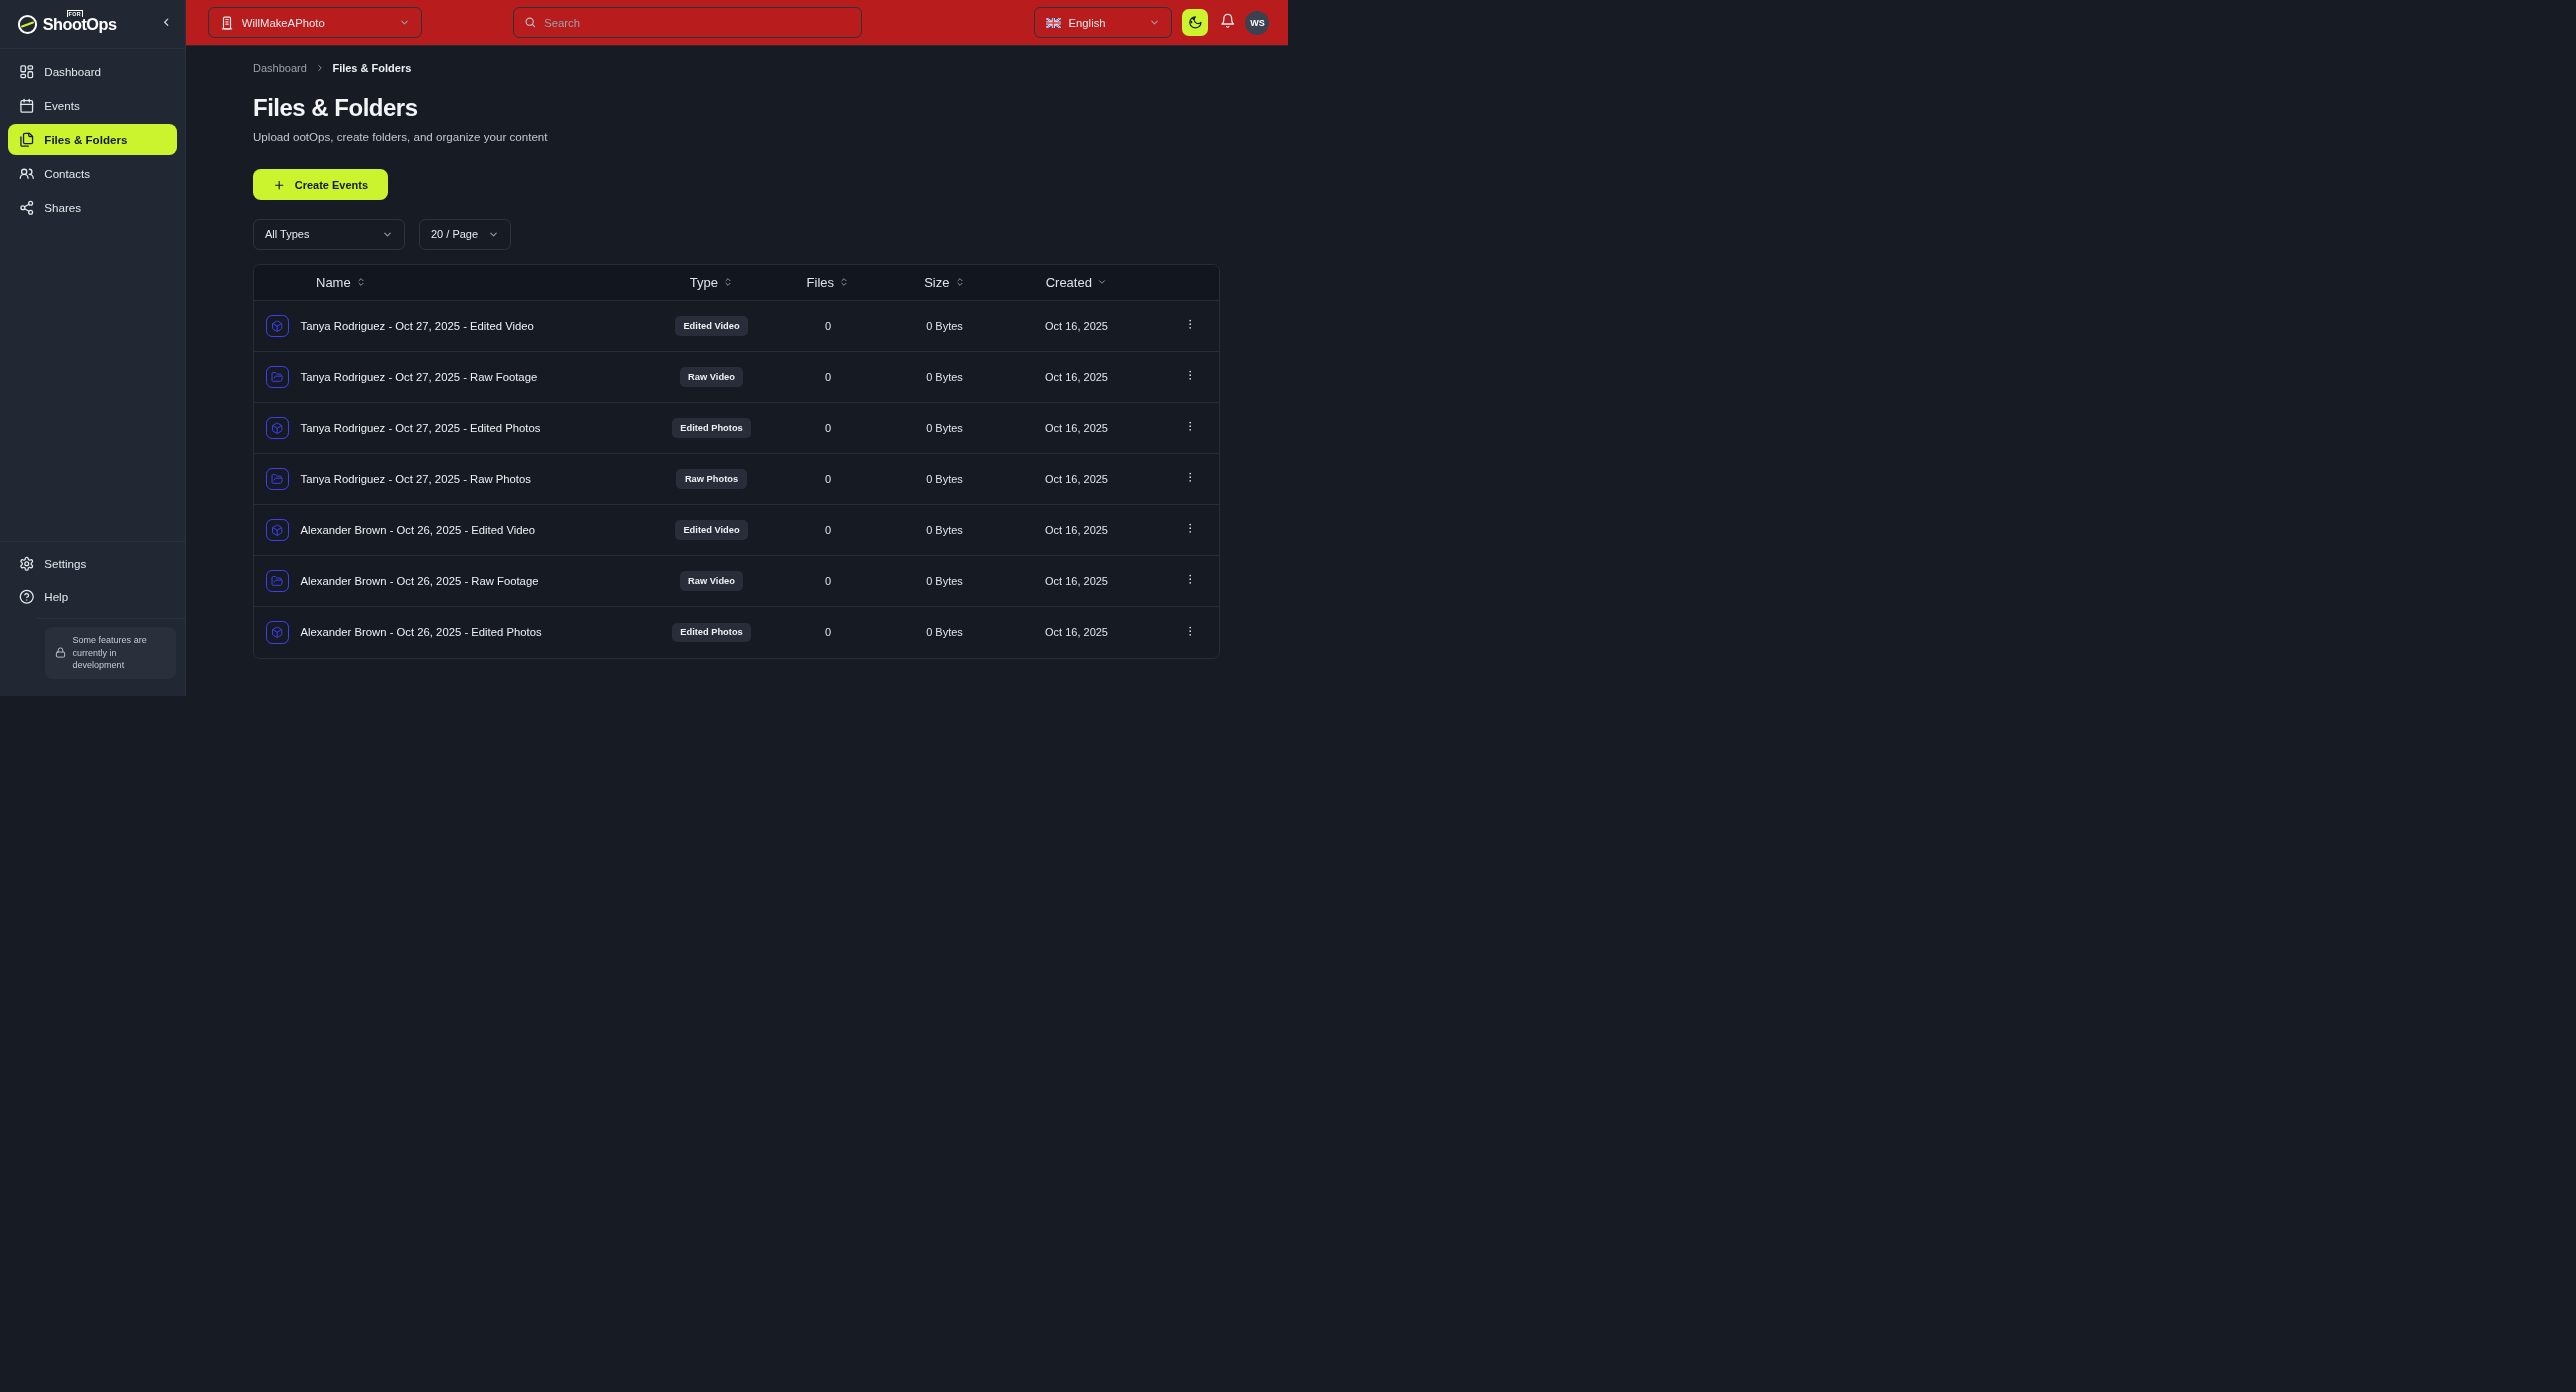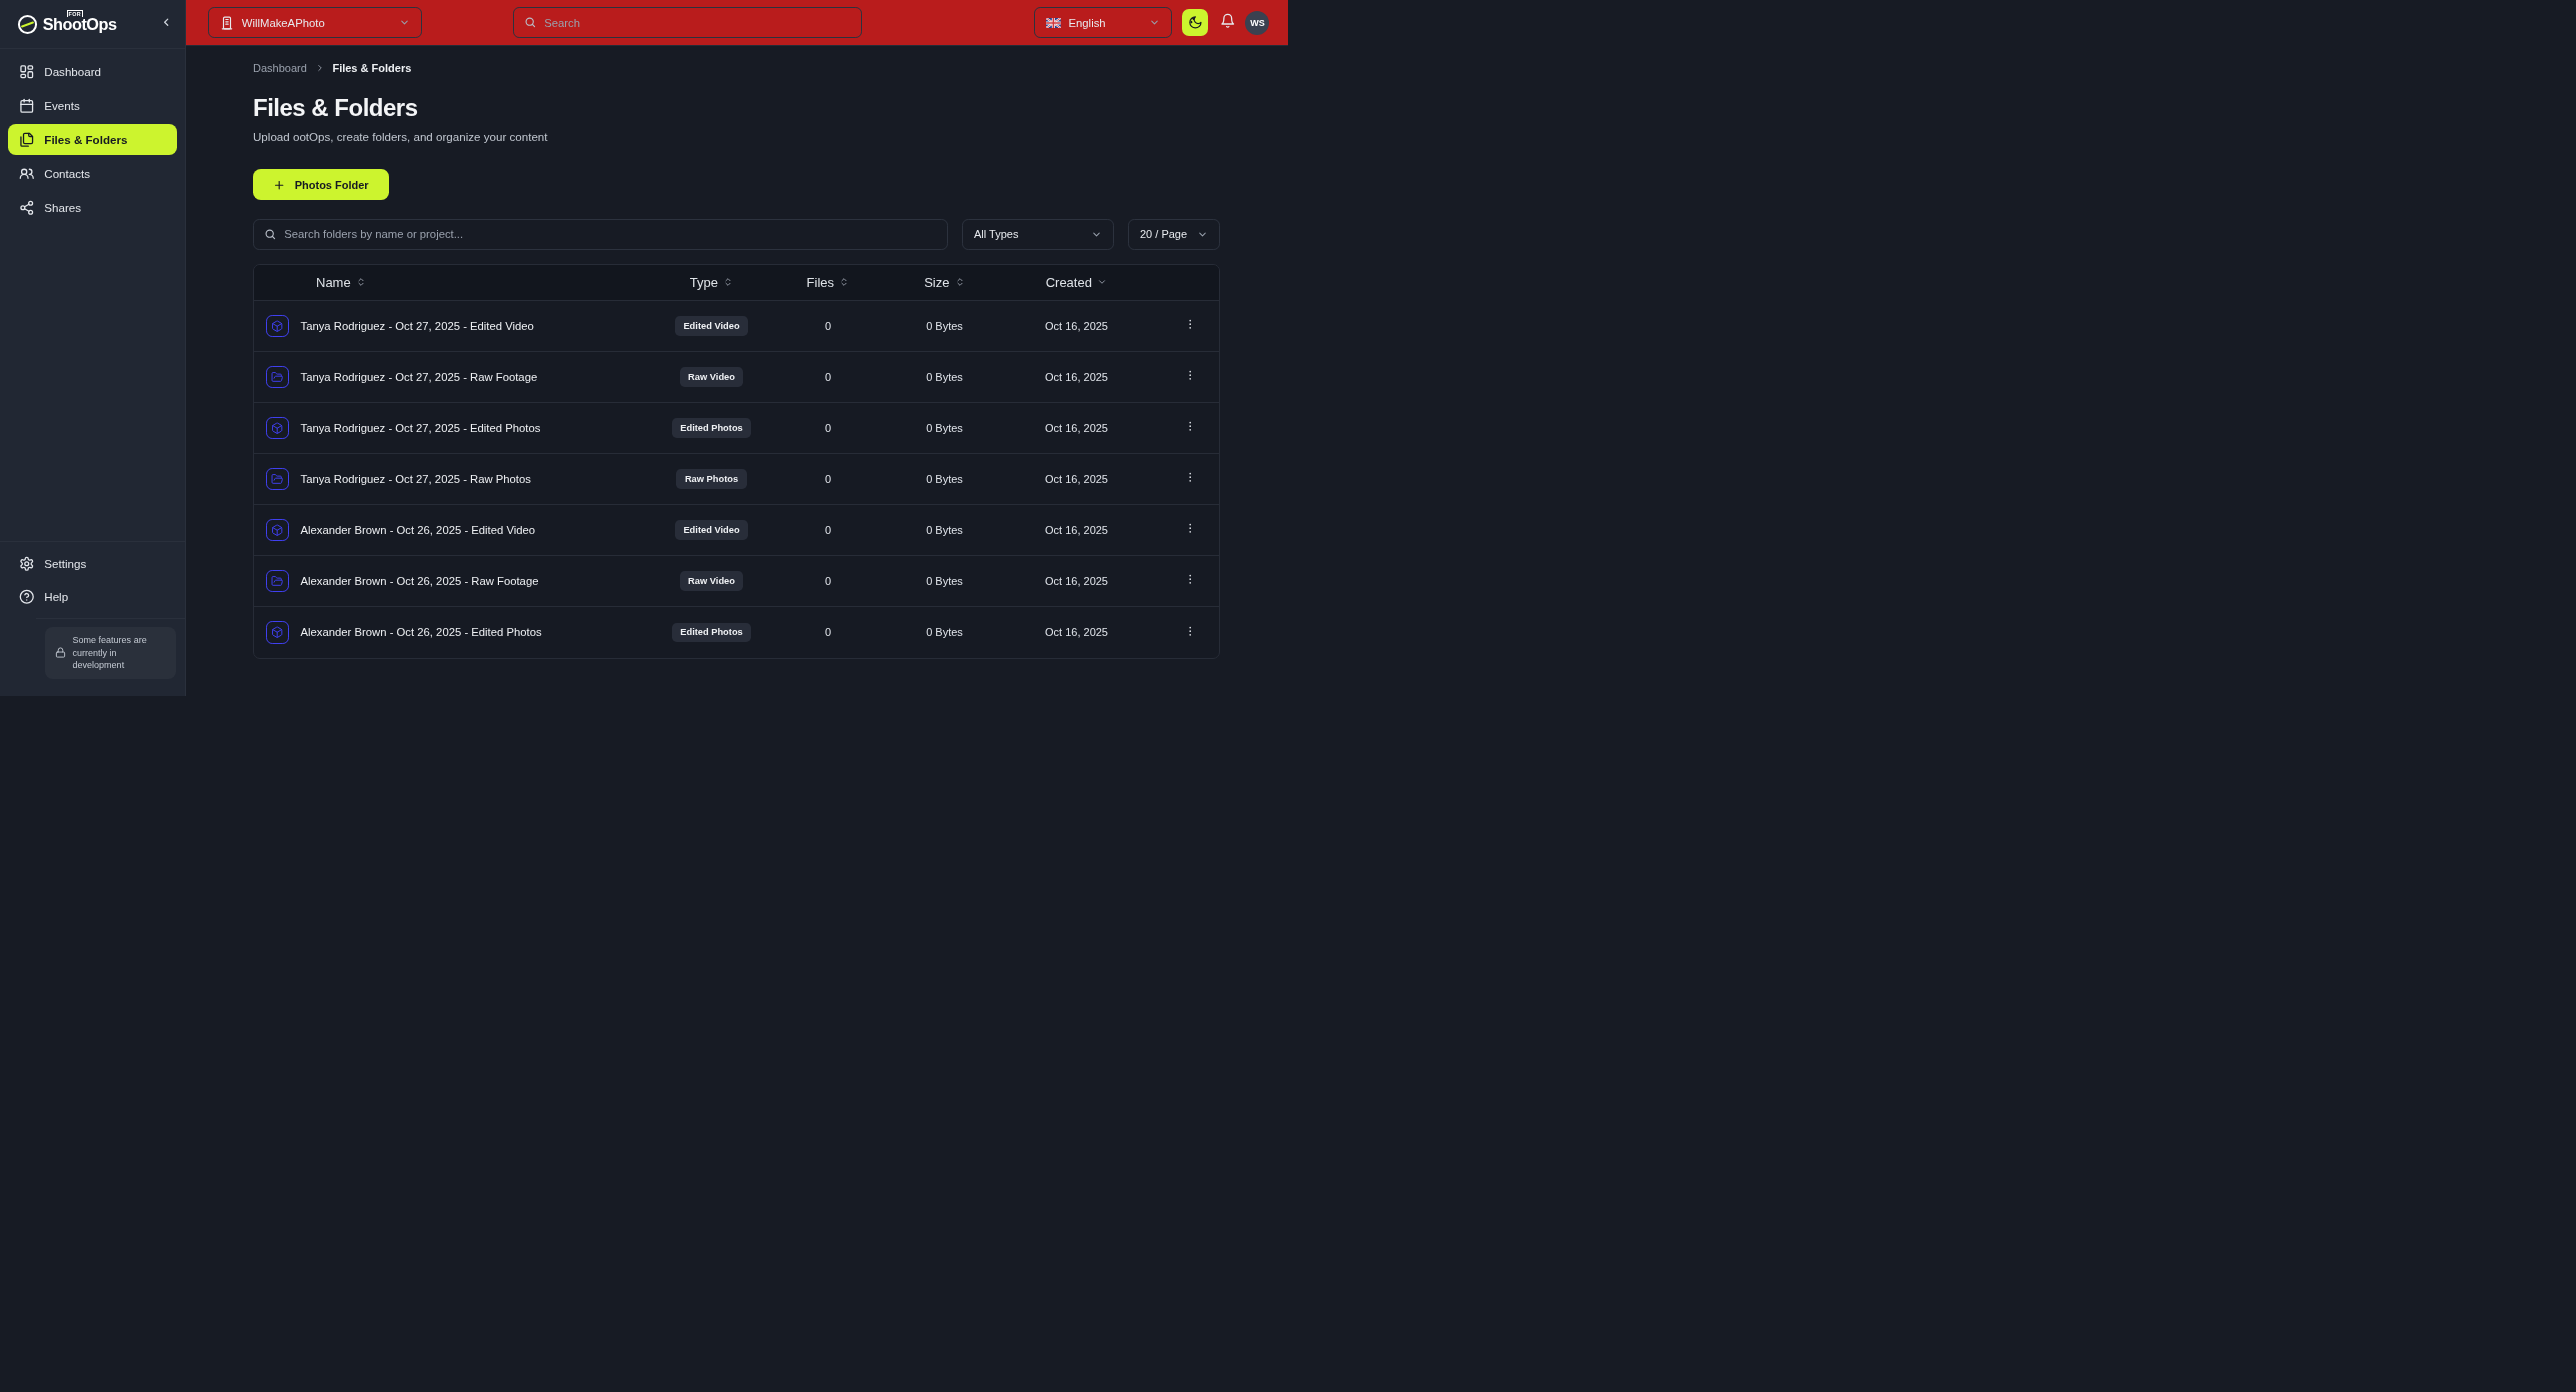--- a/index.html
+++ b/index.html
@@ -326,34 +326,25 @@
     <h1 class="page-title">Files &amp; Folders</h1>
     <p class="page-subtitle">Upload ootOps, create folders, and organize your content</p>
 
     <button class="create-btn">
       <span class="ico">
         <svg width="12.4" height="12.4" viewBox="0 0 24 24" fill="none" stroke="currentColor" stroke-width="2.2" stroke-linecap="round" stroke-linejoin="round">
             <path d="M5 12h14"></path>
             <path d="M12 5v14"></path>
           </svg>
       </span>
-      <span>Photos Folder</span>
+      <span>Create Events</span>
     </button>
 
 
     <div class="search-row">
-      <div class="search-box folders-search">
-        <span class="ico">
-          <svg width="12.4" height="12.4" viewBox="0 0 24 24" fill="none" stroke="currentColor" stroke-width="2.2" stroke-linecap="round" stroke-linejoin="round">
-              <circle cx="11" cy="11" r="7"></circle>
-              <line x1="20.5" y1="20.5" x2="16" y2="16"></line>
-            </svg>
-        </span>
-        <input type="text" placeholder="Search folders by name or project..." style="">
-      </div>
       <div class="select-box type-select">
         <span>All Types</span>
         <span class="ico chev">
           <svg width="11" height="11" viewBox="0 0 24 24" fill="none" stroke="currentColor" stroke-width="2.2" stroke-linecap="round" stroke-linejoin="round">
               <polyline points="6 9 12 15 18 9"></polyline>
             </svg>
         </span>
       </div>
       <div class="select-box page-select">
         <span>20 / Page</span>

